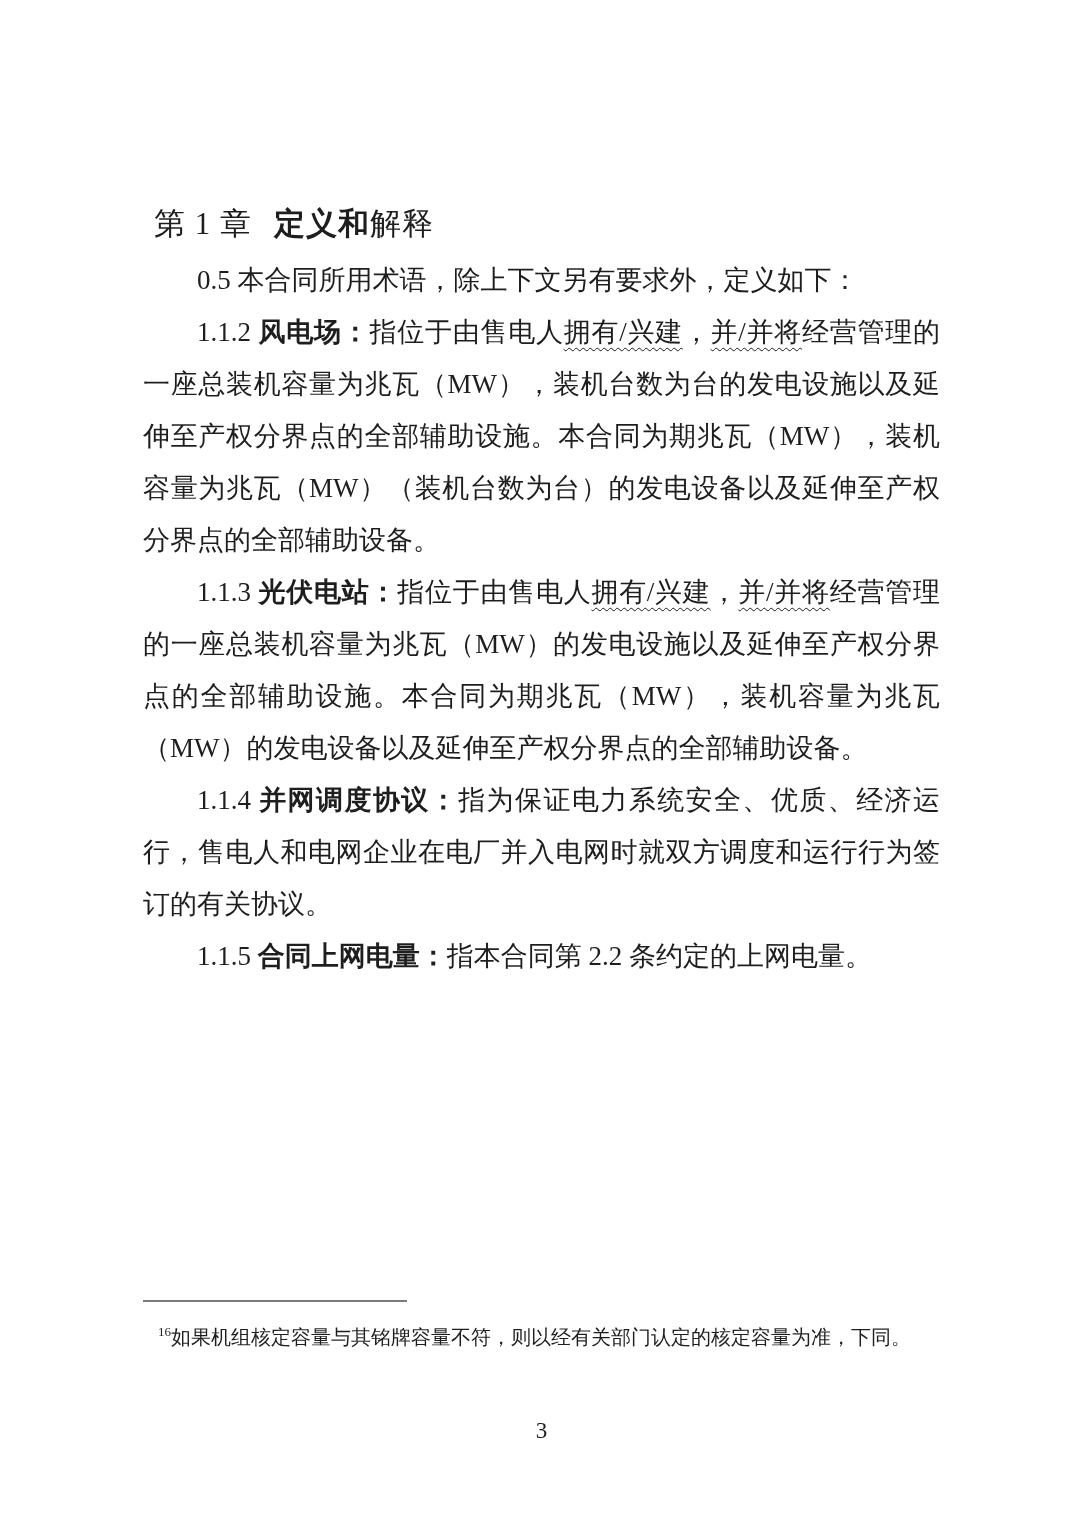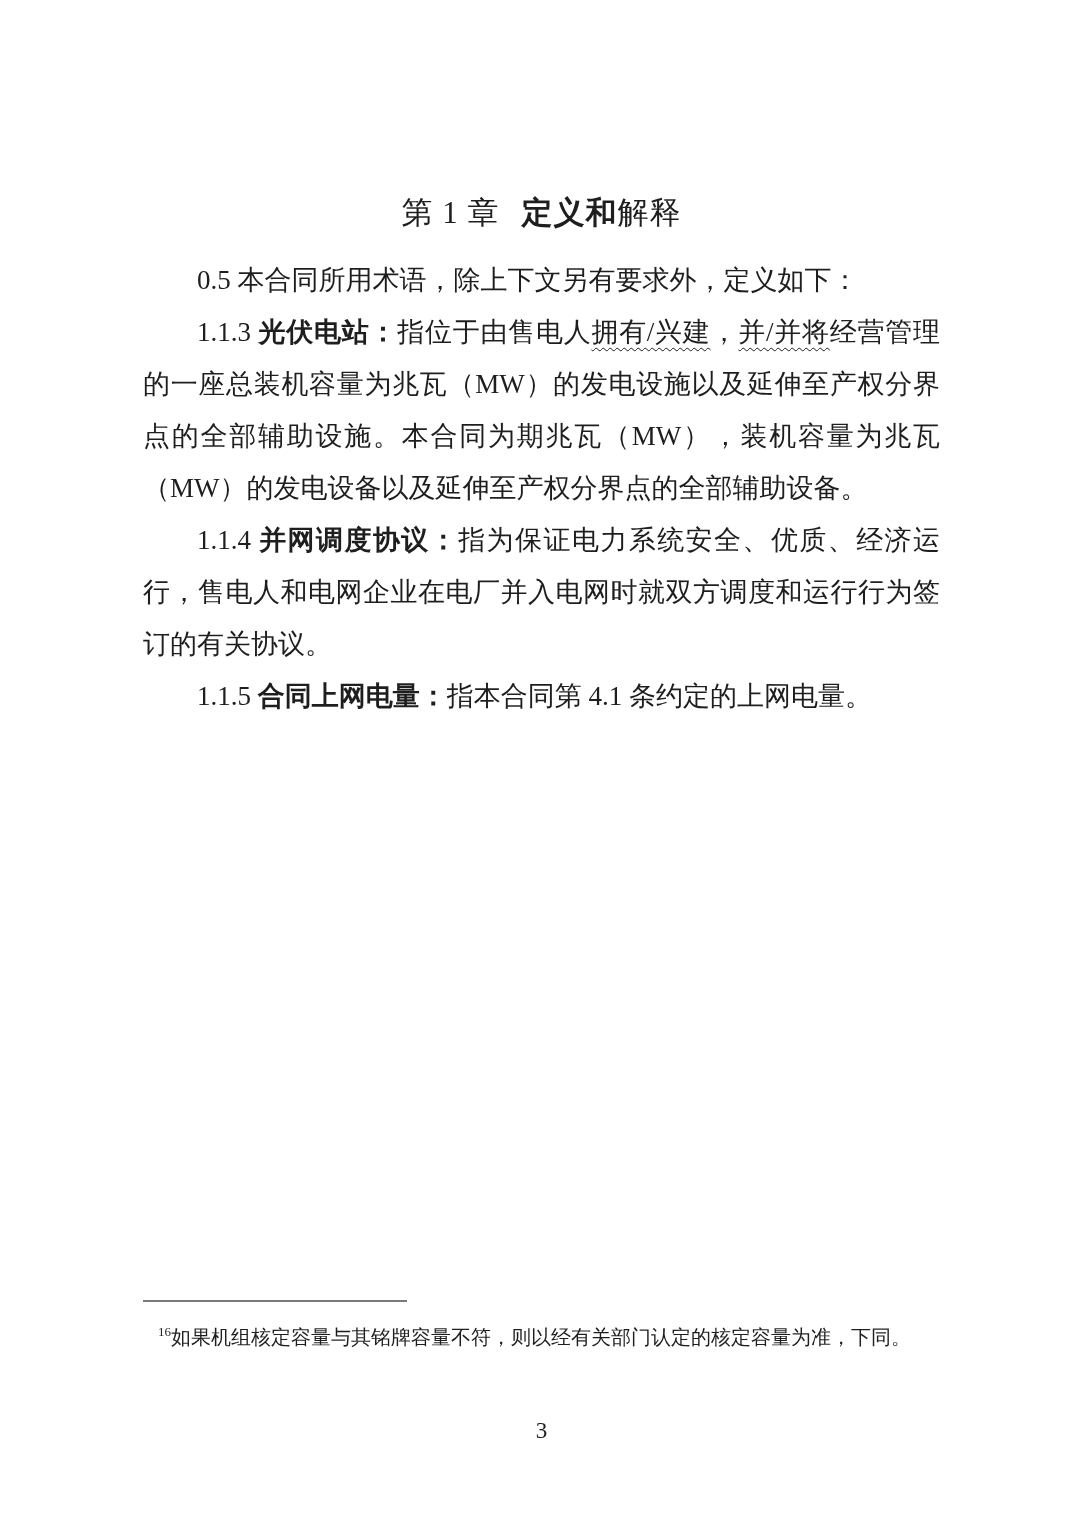--- a/index.html
+++ b/index.html
@@ -14,22 +14,22 @@
     background: #ffffff;
     color: #1e1e1e;
     font-family: "Liberation Serif", "DejaVu Serif", serif;
     overflow: hidden;
   }
   .title {
     position: absolute;
     top: 192px;
     left: 143px;
     width: 797px;
-    margin: 0;
-    text-align: center;
+    margin: 11px;
+    text-align: left;
     font-size: 31px;
     font-weight: normal;
     line-height: 42px;
     letter-spacing: 1px;
     white-space: nowrap;
   }
   .title .chapter { margin-right: 22px; }
   .title .emph { font-weight: bold; }
   .body-text {
     position: absolute;
@@ -86,23 +86,24 @@
 </style>
 </head>
 <body>
 
 <div class="page">
 
   <h1 class="title"><span class="chapter">第 1 章</span><span class="emph">定义和</span><span>解释</span></h1>
 
   <div class="body-text">
       <p class="para"><span>0.5 本合同所用术语，除上下文另有要求外，定义如下：</span></p>
+      <p class="para"><span>1.1.2 </span><span class="b">风电场：</span><span>指位于由售电人</span><span class="u">拥有/兴建</span><span>，</span><span class="u">并/并将</span><span>经营管理的一座总装机容量为兆瓦（MW），装机台数为台的发电设施以及延伸至产权分界点的全部辅助设施。本合同为期兆瓦（MW），装机容量为兆瓦（MW）（装机台数为台）的发电设备以及延伸至产权分界点的全部辅助设备。</span></p>
       <p class="para"><span>1.1.3 </span><span class="b">光伏电站：</span><span>指位于由售电人</span><span class="u">拥有/兴建</span><span>，</span><span class="u">并/并将</span><span>经营管理的一座总装机容量为兆瓦（MW）的发电设施以及延伸至产权分界点的全部辅助设施。本合同为期兆瓦（MW），装机容量为兆瓦（MW）的发电设备以及延伸至产权分界点的全部辅助设备。</span></p>
       <p class="para"><span>1.1.4 </span><span class="b">并网调度协议：</span><span>指为保证电力系统安全、优质、经济运行，售电人和电网企业在电厂并入电网时就双方调度和运行行为签订的有关协议。</span></p>
-      <p class="para"><span>1.1.5 </span><span class="b">合同上网电量：</span><span>指本合同第 4.1 条约定的上网电量。</span></p>
+      <p class="para"><span>1.1.5 </span><span class="b">合同上网电量：</span><span>指本合同第 2.2 条约定的上网电量。</span></p>
     </div>
 
   <div class="footnote-sep"></div>
 
   <div class="footnote"><sup>16</sup><span>如果机组核定容量与其铭牌容量不符，则以经有关部门认定的核定容量为准，下同。</span></div>
 
   <div class="page-number">3</div>
 
 </div>
 

